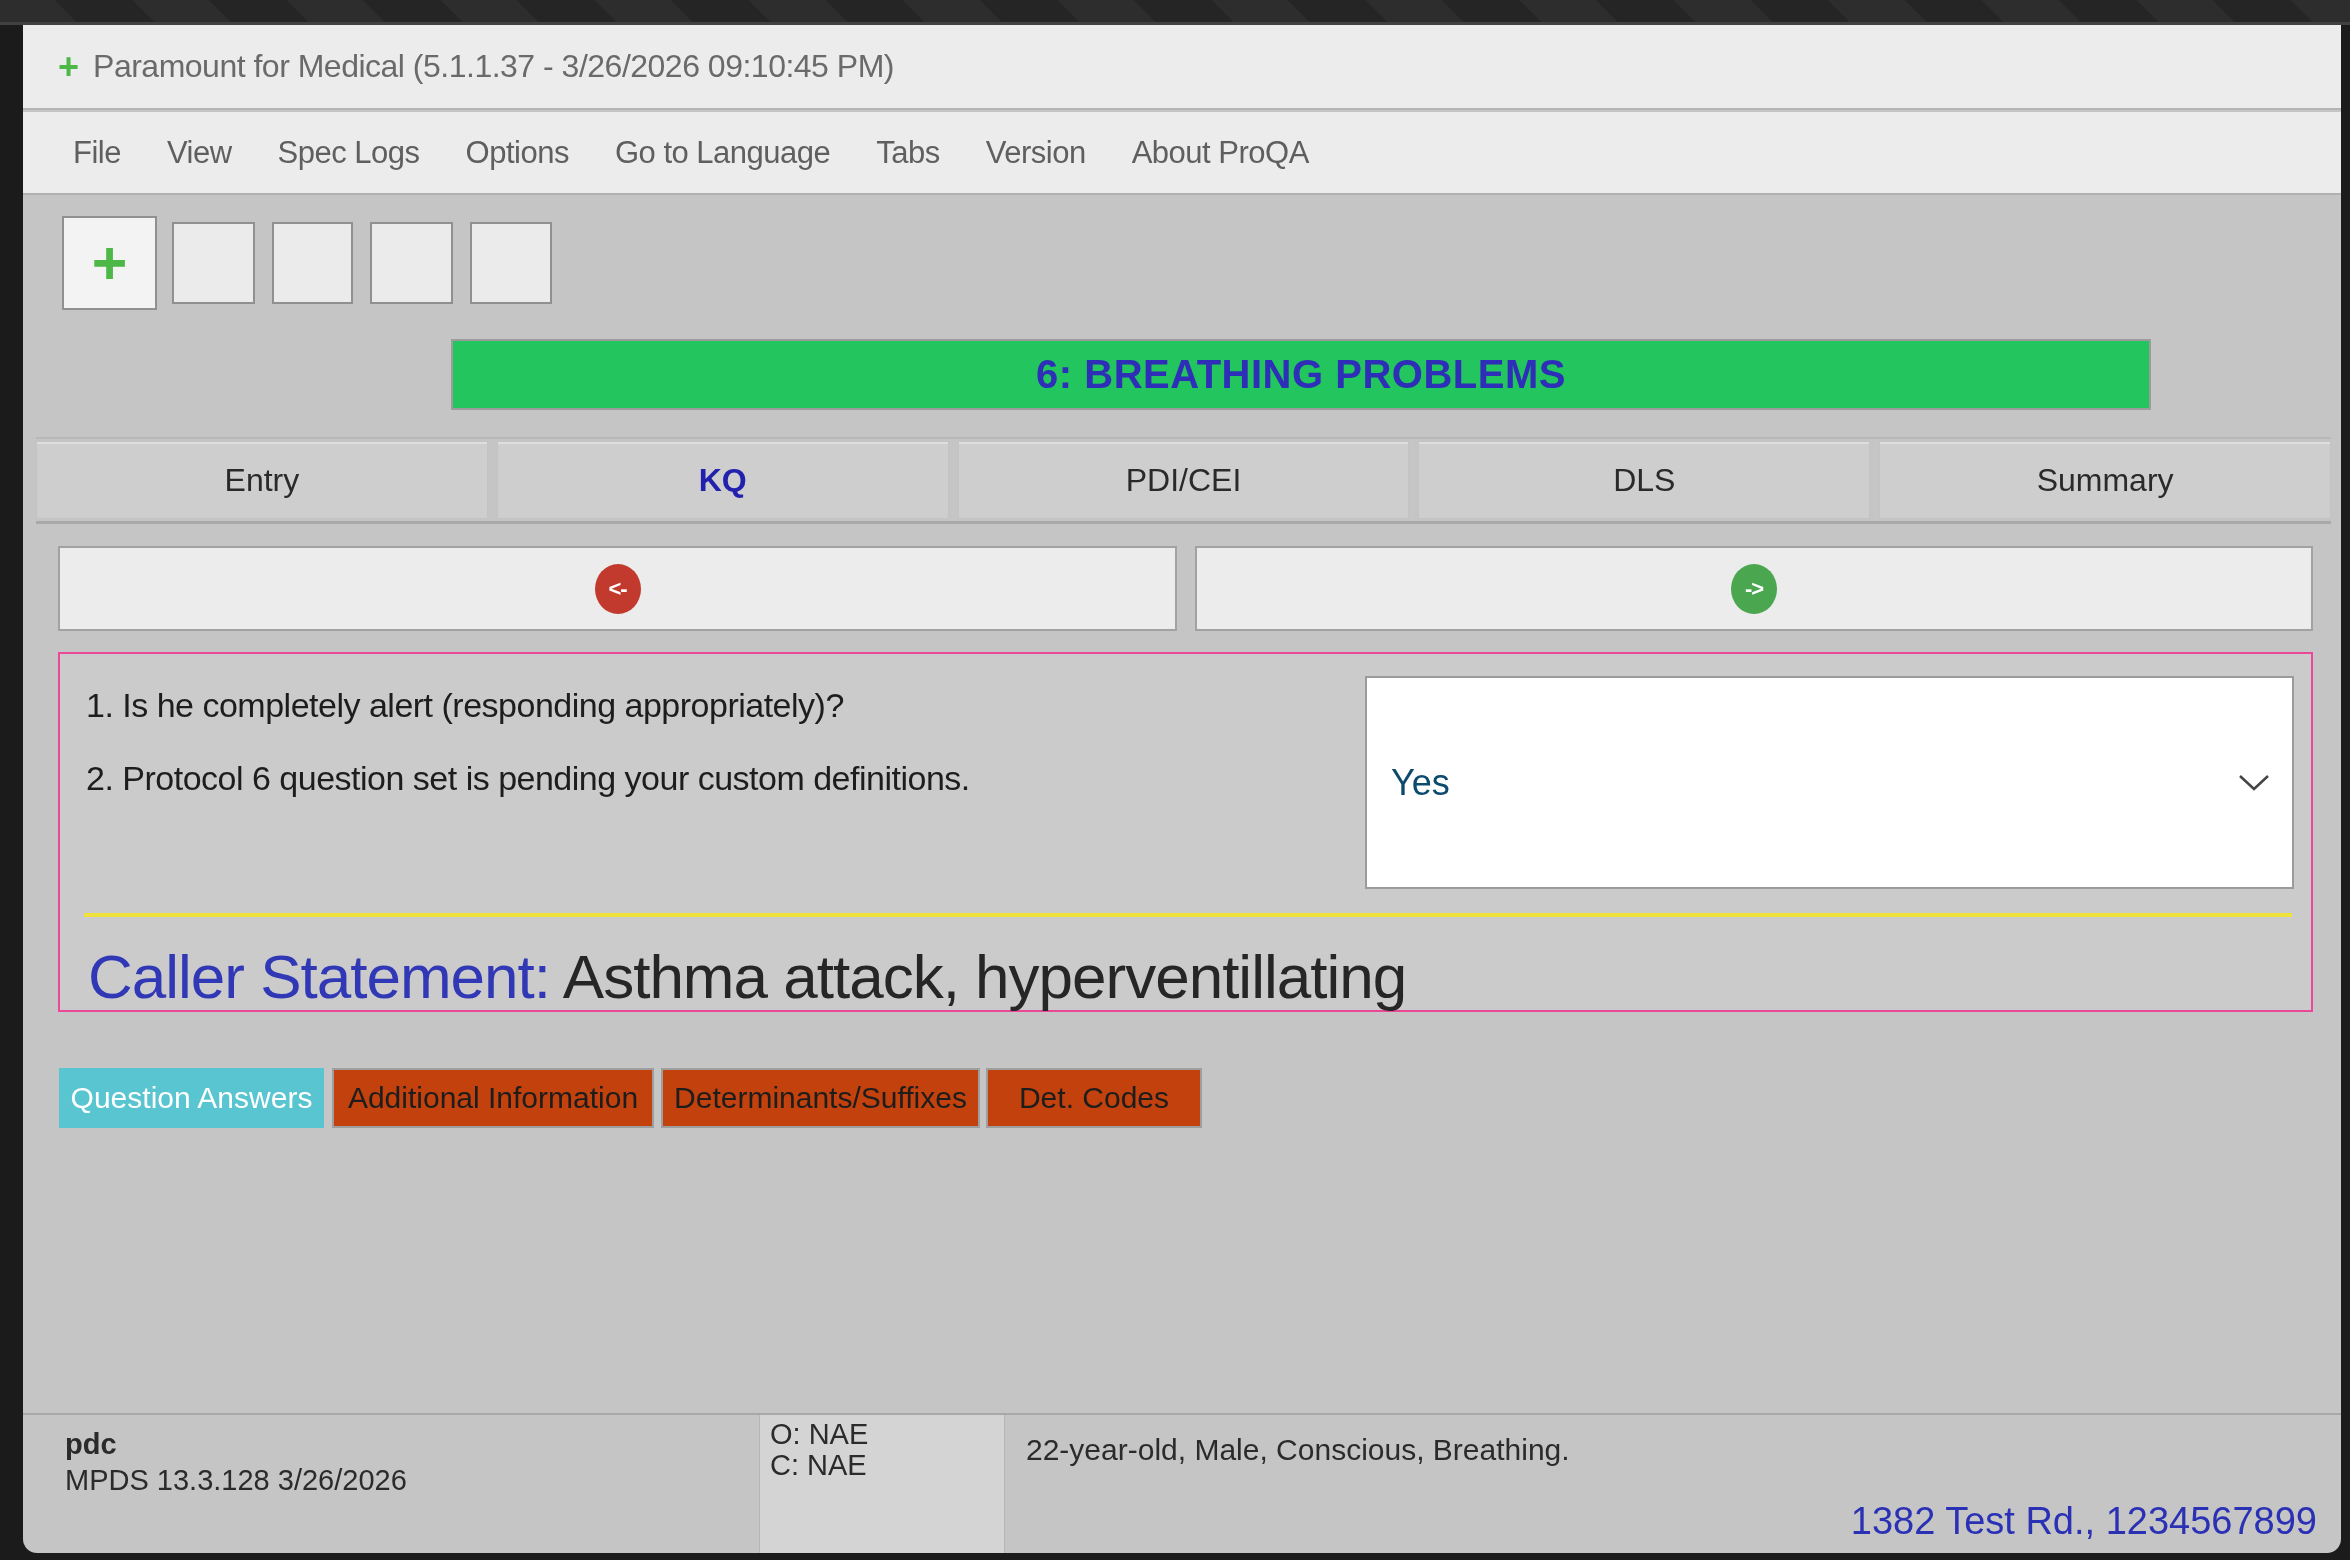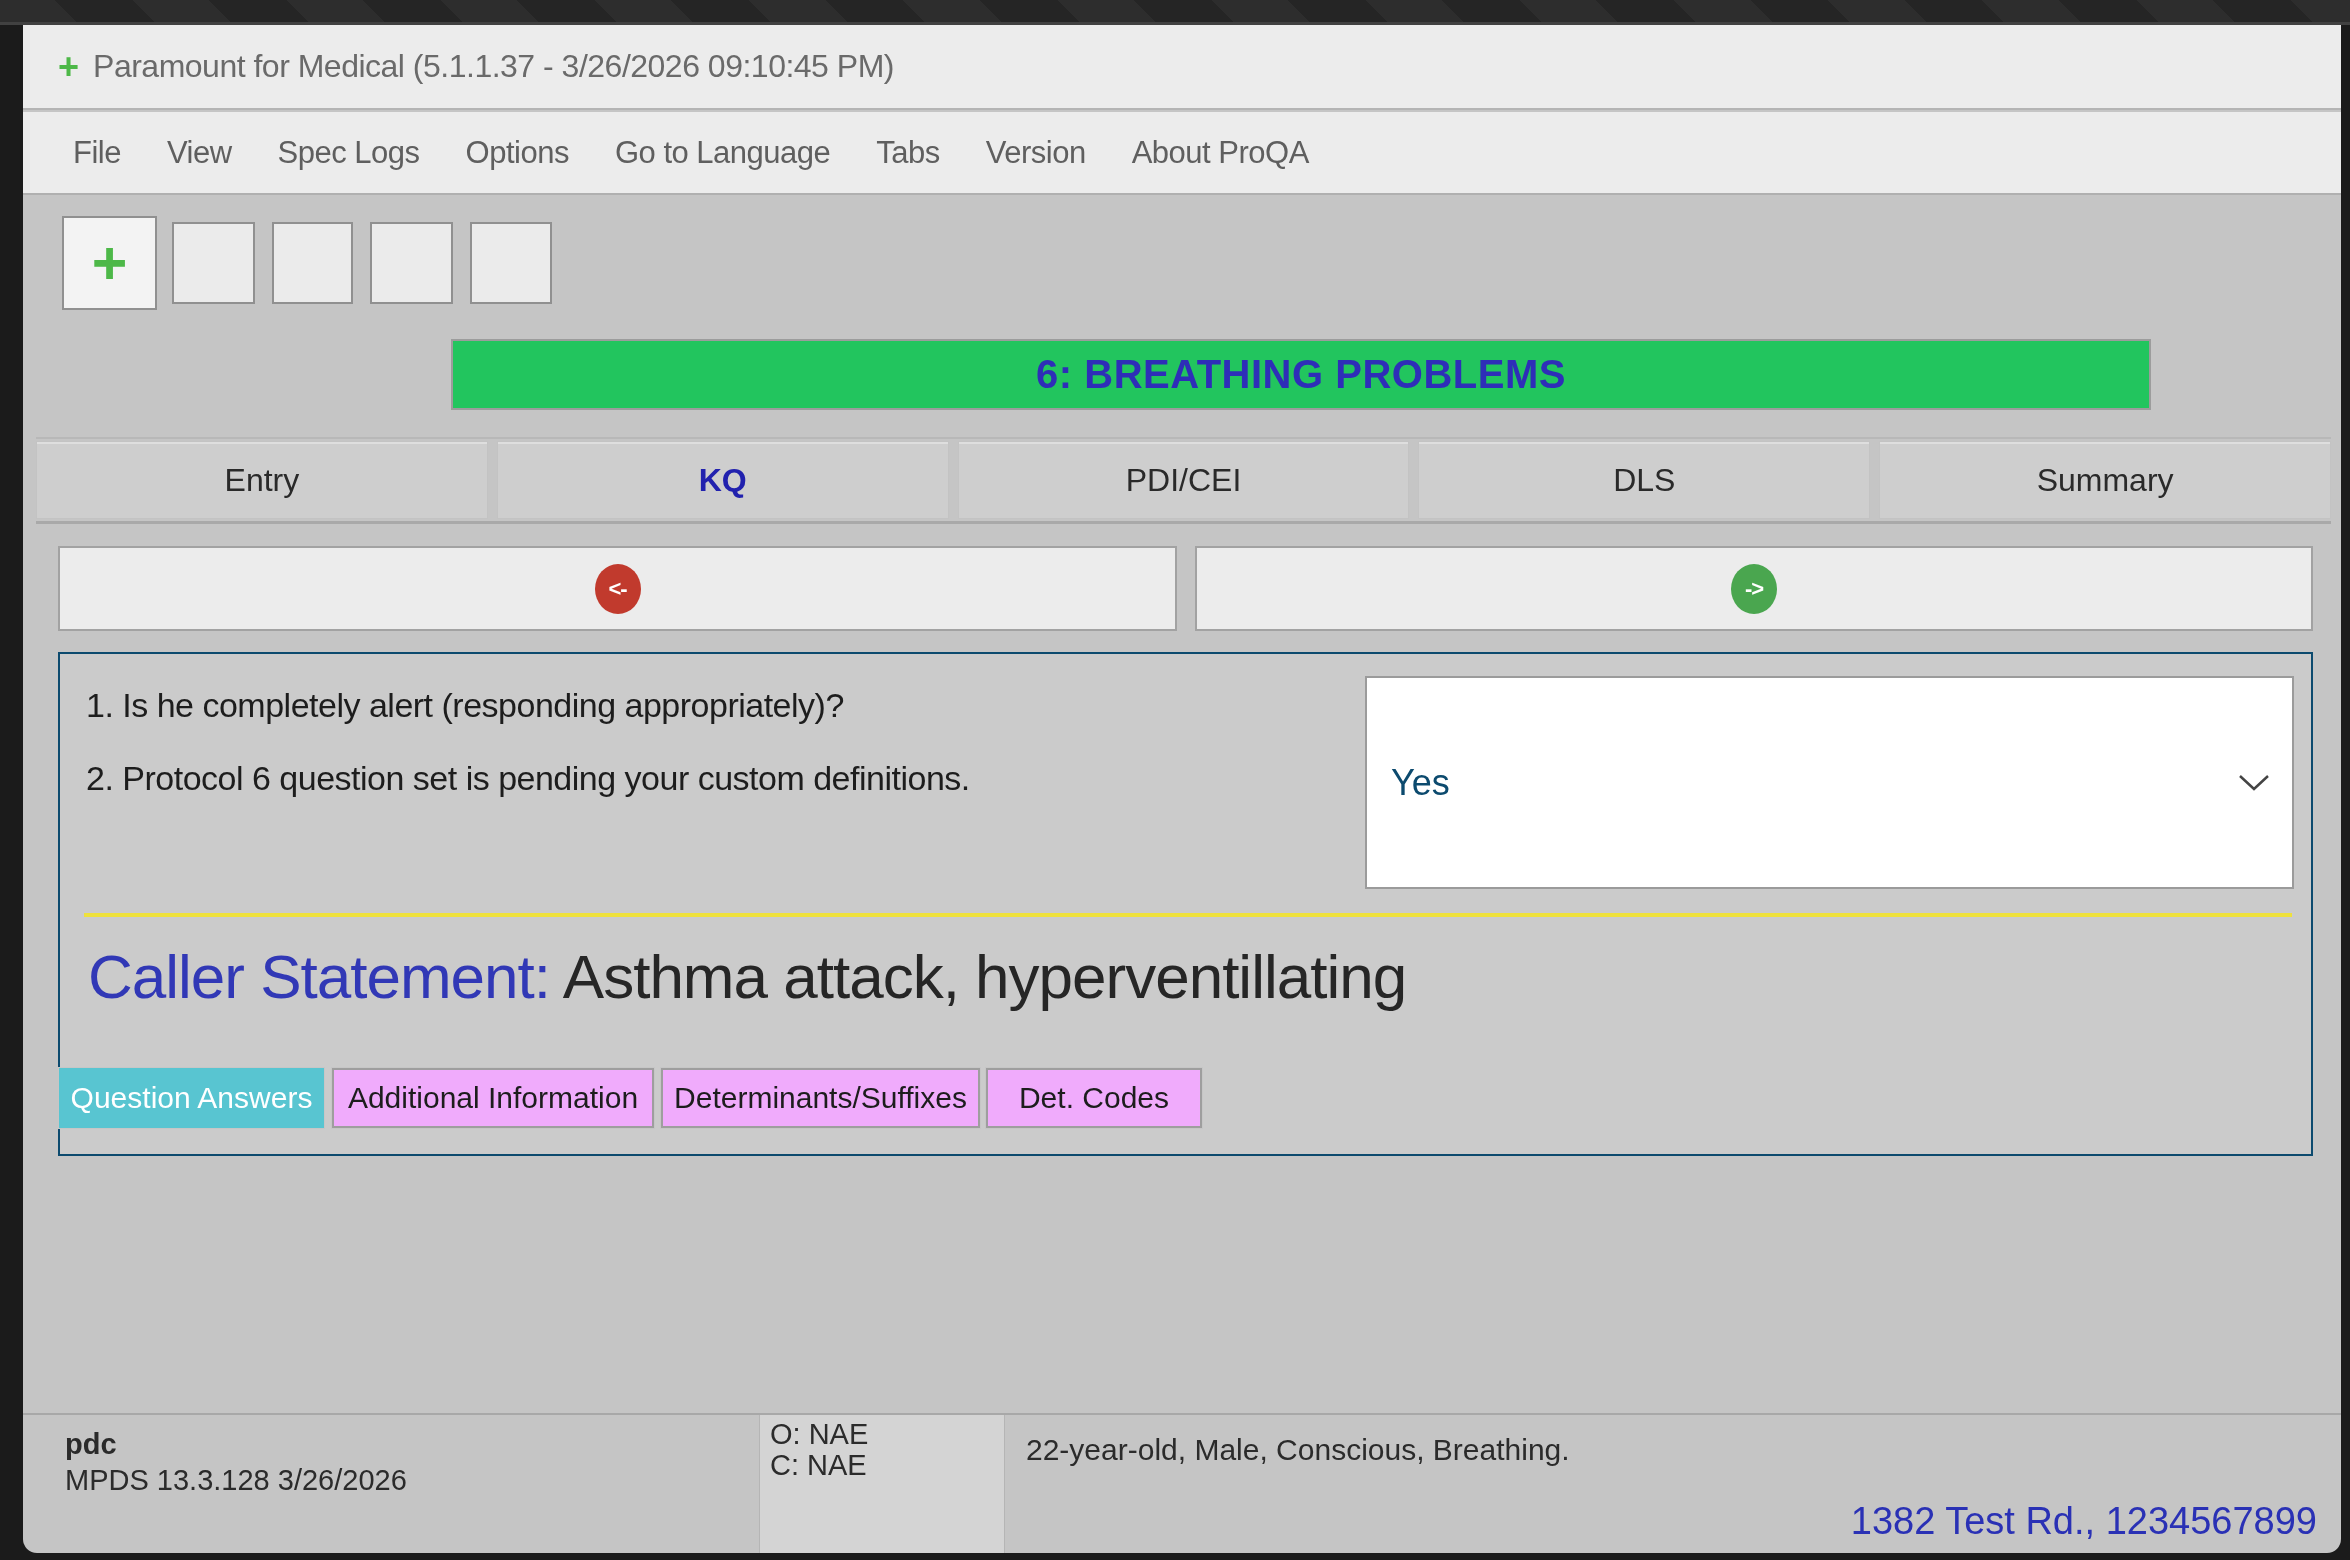--- a/index.html
+++ b/index.html
@@ -53,37 +53,37 @@
   .navbar{position:absolute;top:521px;height:85px;background:#ececec;border:2px solid #a2a2a2;
     display:flex;align-items:center;justify-content:center;}
   .navbar.back{left:35px;width:1119px;}
   .navbar.fwd{left:1172px;width:1118px;}
   .nav-circle{width:46px;height:50px;border-radius:50%;display:flex;align-items:center;
     justify-content:center;color:#ffffff;font-size:22px;font-weight:bold;letter-spacing:-1px;}
   .nav-circle.red{background:#c13a2d;}
   .nav-circle.green{background:#4aa64f;}
 
   
-  .qpanel{position:absolute;left:35px;top:627px;width:2255px;height:504px;
-    background:#cbcbcb;border:2px solid #0c4a6e;padding-left:8px;}
+  .qpanel{position:absolute;left:35px;top:627px;width:2255px;height:360px;
+    background:#cbcbcb;border:2px solid #ec4899;padding-left:8px;}
   .question{position:absolute;left:26px;color:#1d1d1d;font-size:34px;letter-spacing:-0.5px;}
   .q1{top:32px;}
   .q2{top:105px;}
   .answer-select{position:absolute;left:1305px;top:22px;width:929px;height:213px;background:#ffffff;
     border:2px solid #9b9b9b;display:flex;align-items:center;padding-left:24px;cursor:default;}
   .answer-select .answer-text{color:#0c4a6e;font-size:36px;}
   .answer-select .chevron{position:absolute;right:22px;top:50%;transform:translateY(-50%);line-height:0;}
   .yellow-line{position:absolute;left:24px;top:259px;width:2208px;height:4px;background:#eee13c;}
   .caller-line{position:absolute;left:28px;top:289px;white-space:nowrap;font-size:62px;
     letter-spacing:-1px;line-height:1.1;}
   .caller-line .caller-label{color:#3138b6;}
   .caller-line .caller-text{color:#262626;}
 
   
-  .info-tab{position:absolute;top:1043px;height:60px;background:#f0abfc;border:2px solid #9e9e9e;
+  .info-tab{position:absolute;top:1043px;height:60px;background:#c2410c;border:2px solid #9e9e9e;
     outline:1px solid #c6c6c6;display:flex;align-items:center;justify-content:center;
     color:#1d1d1d;font-size:30px;cursor:default;}
   .info-tab.active{background:#58c5d1;border-color:#58c5d1;color:#ffffff;}
   .it1{left:36px;width:265px;}
   .it2{left:309px;width:322px;}
   .it3{left:638px;width:319px;}
   .it4{left:963px;width:216px;}
 
   
   .status-divider{position:absolute;left:0;top:1388px;width:100%;height:2px;background:#a8a8a8;}

